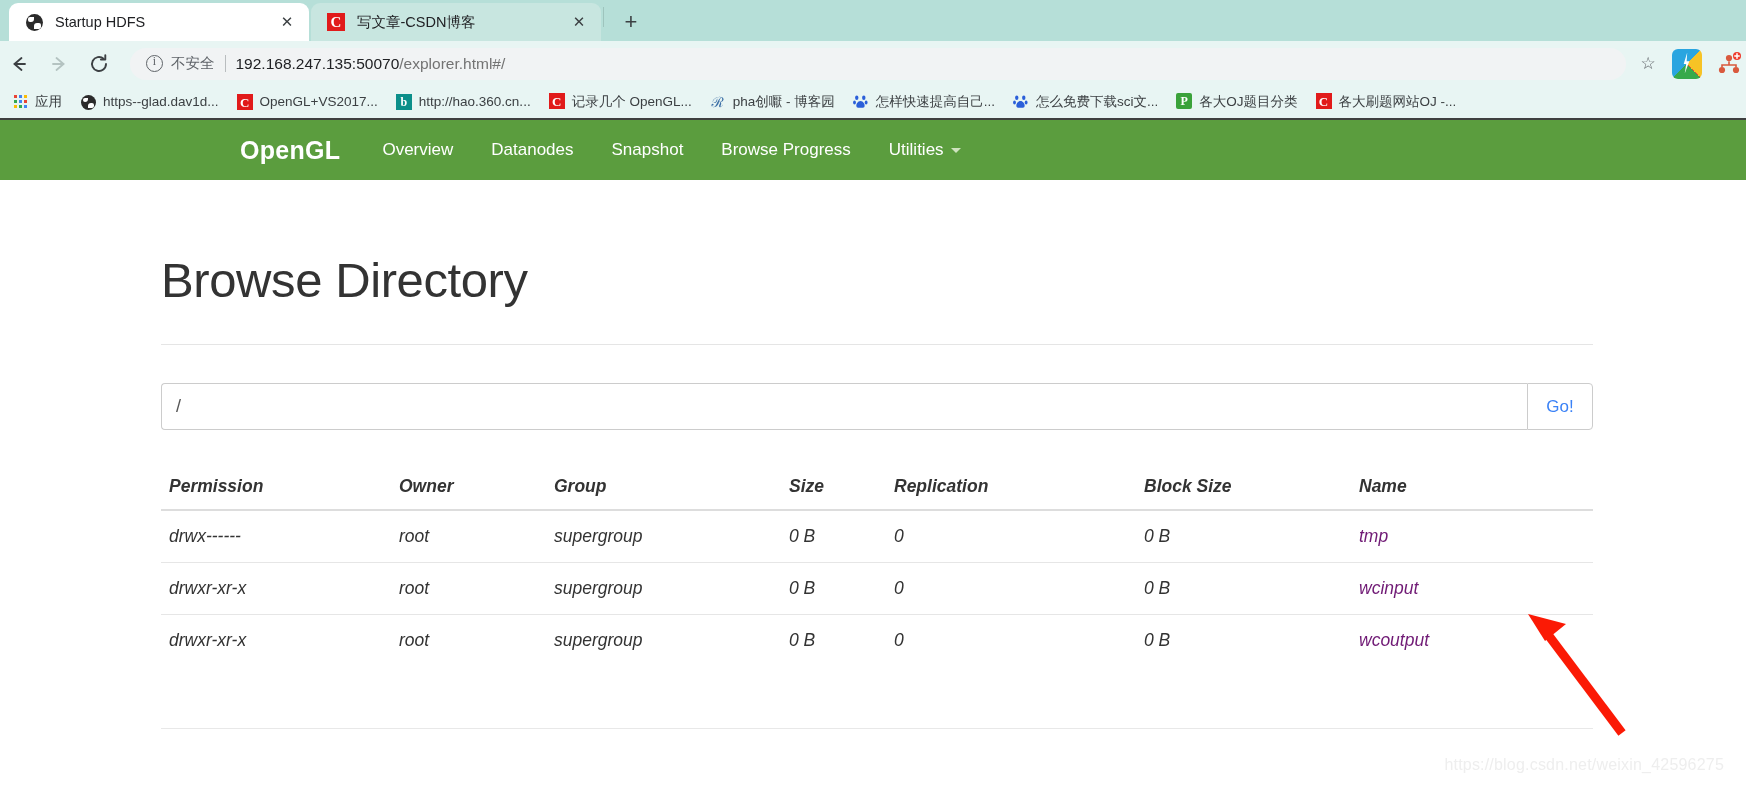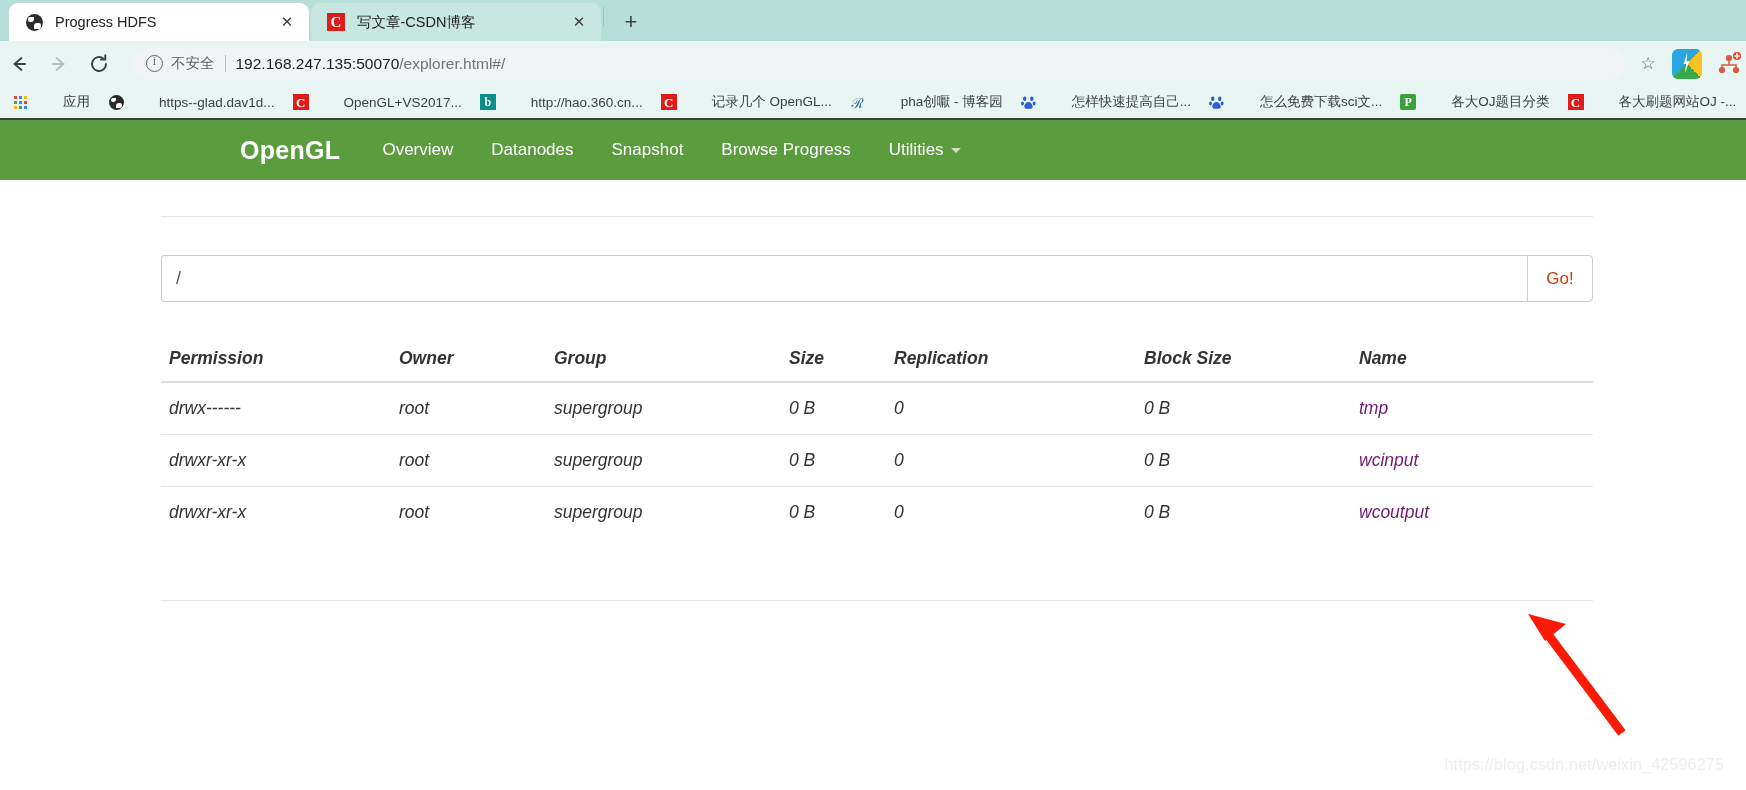--- a/index.html
+++ b/index.html
@@ -161,26 +161,25 @@
   .bookmarks {
     height: 32px;
     display: flex;
     align-items: center;
     padding: 0 12px;
     background: #e8f5f3;
     overflow: hidden;
     white-space: nowrap;
   }
   .bm {
-    display: flex; align-items: center;
+    display: flex; 
     margin-right: 18px;
     font-size: 13.5px;
     color: #3c4043;
     flex: 0 0 auto;
-    gap: 28px;
   }
   .bm-ico {
     width: 16px; height: 16px; flex: 0 0 16px;
     margin-right: 7px;
     display: flex; align-items: center; justify-content: center;
     font-size: 12px;
   }
   .ico-apps {
     display: grid;
     grid-template-columns: repeat(3, 3px);
@@ -285,21 +284,21 @@
     font-family: "Liberation Sans", sans-serif;
     outline: none;
     background: #fff;
   }
   .go-btn {
     flex: 0 0 66px;
     border: 1px solid #cccccc;
     border-radius: 0 4px 4px 0;
     background: #ffffff;
     font-size: 17px;
-    color: #c2410c;
+    color: #3b82f6;
     font-family: "Liberation Sans", sans-serif;
     text-align: center;
   }
 
   table.fs {
     width: 100%;
     border-collapse: collapse;
     font-size: 17.5px;
     color: #333333;
     font-style: italic;
@@ -360,21 +359,21 @@
 <div class="root-wrap">
 
   <div class="chrome">
 
     <div class="tabstrip">
 
       <div class="tab active">
         <span class="tab-favicon">
           <span class="fav-globe"></span>
         </span>
-        <span class="tab-title">Progress HDFS</span>
+        <span class="tab-title">Startup HDFS</span>
         <span class="tab-close">✕</span>
       </div>
 
       <div class="tab inactive">
         <span class="tab-favicon">
           <span class="fav-csdn">C</span>
         </span>
         <span class="tab-title">写文章-CSDN博客</span>
         <span class="tab-close">✕</span>
       </div>
@@ -525,20 +524,21 @@
       <span class="brand">OpenGL</span>
       <span class="navlink">Overview</span>
       <span class="navlink">Datanodes</span>
       <span class="navlink">Snapshot</span>
       <span class="navlink">Browse Progress</span>
       <span class="navlink caret">Utilities</span>
     </div>
 
     <div class="container">
 
+      <h1 class="page-title">Browse Directory</h1>
       <hr class="title-rule">
 
       <div class="input-group">
         <input class="path-input" type="text" value="/" style="">
         <button class="go-btn">Go!</button>
       </div>
 
       <table class="fs">
         <colgroup>
           <col class="col-perm">

